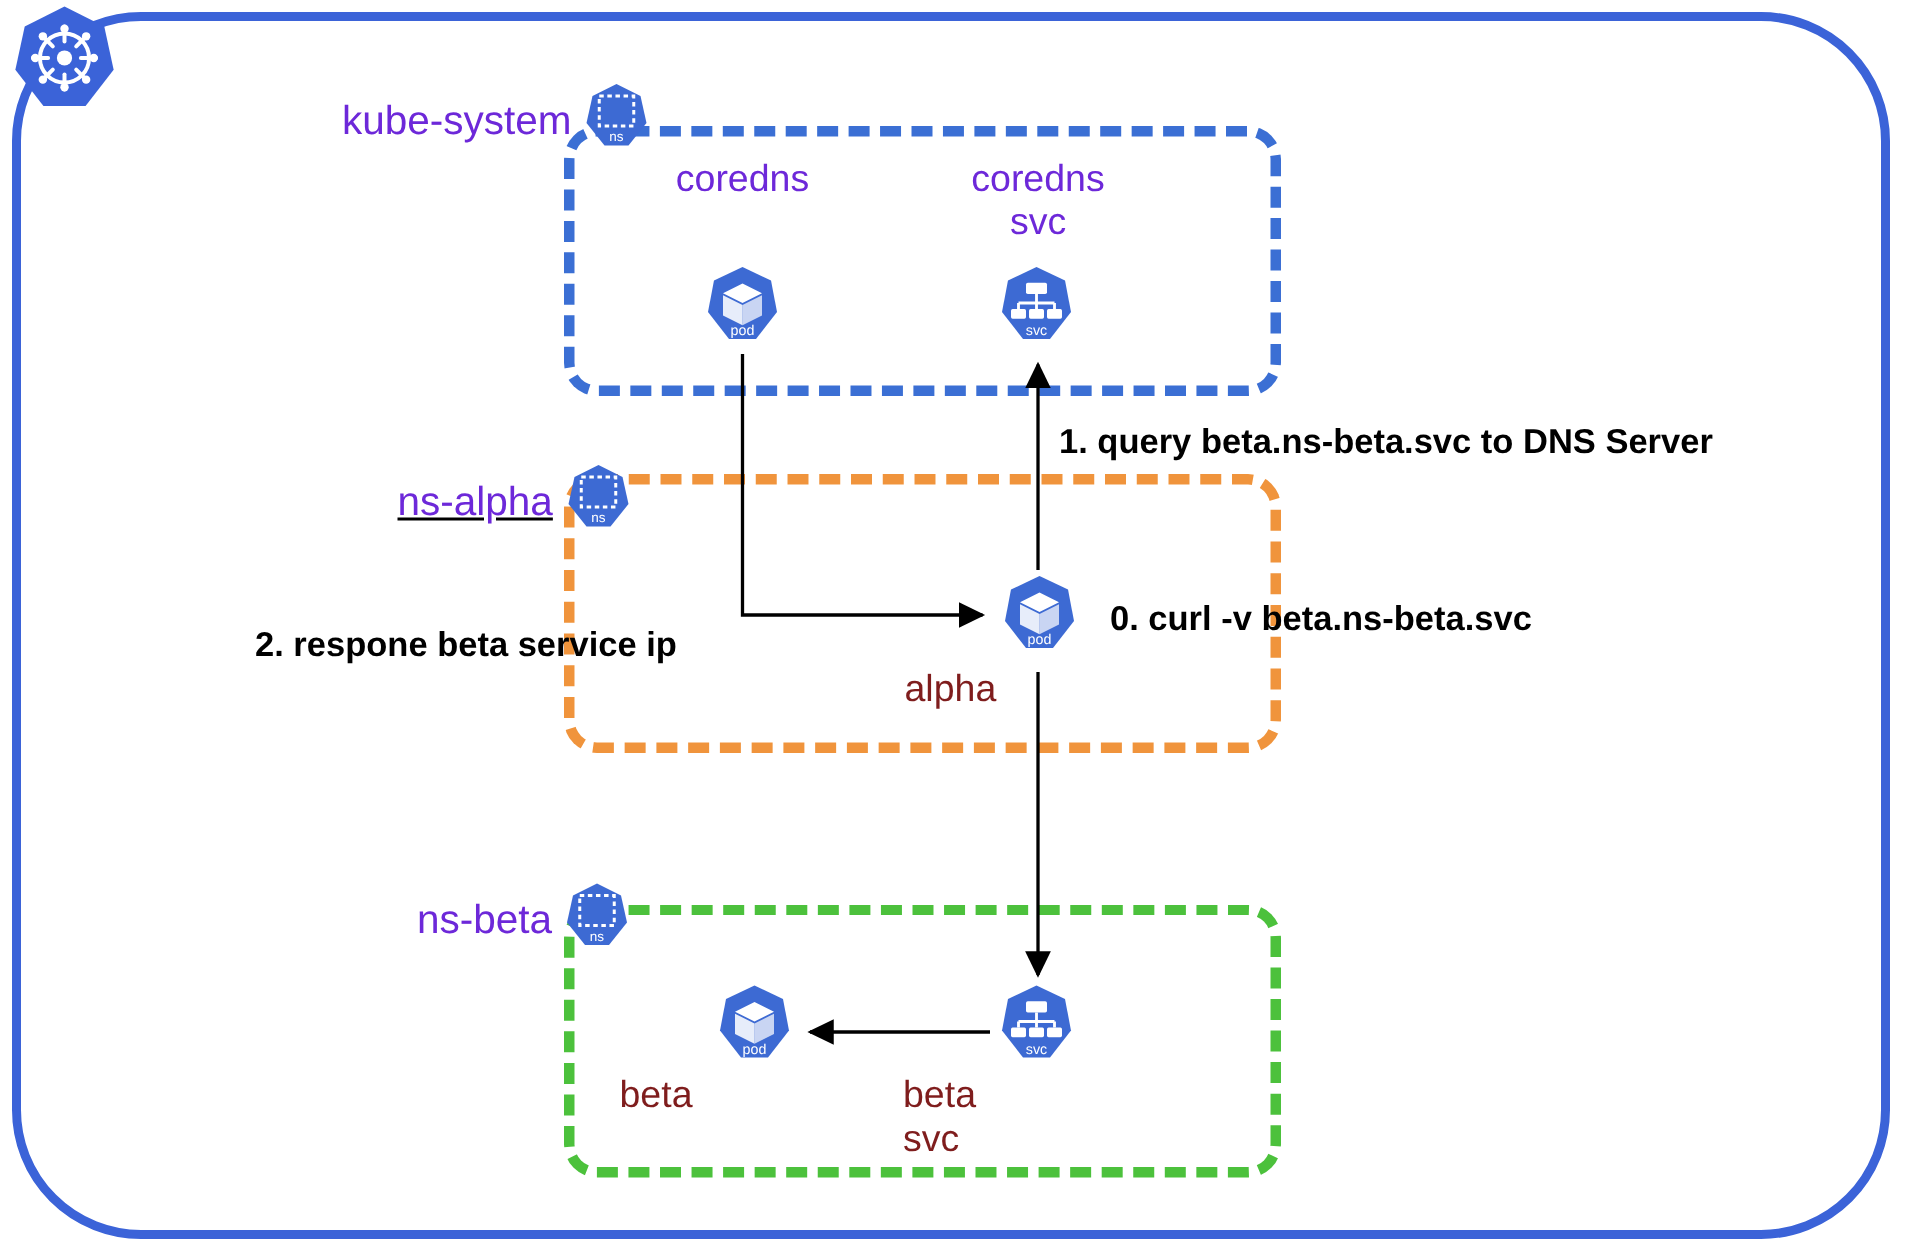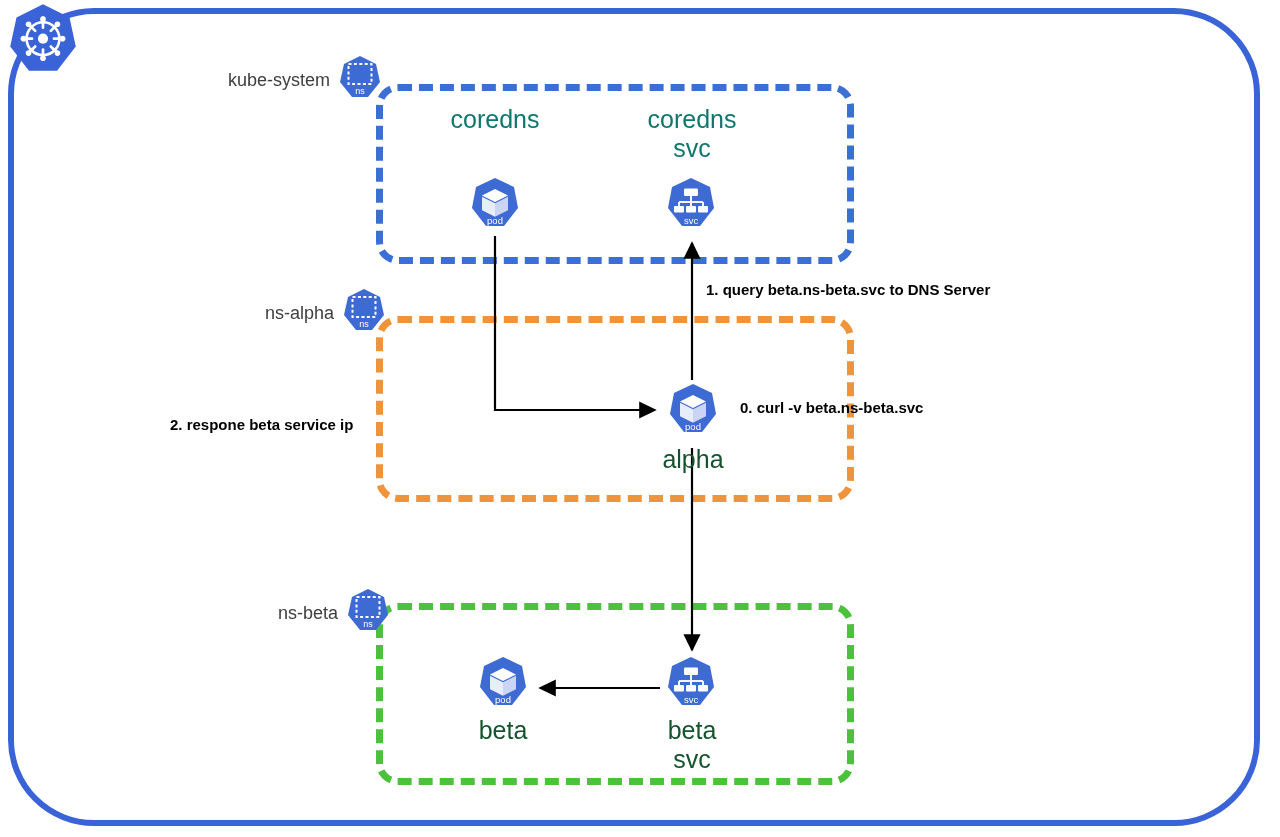--- a/index.html
+++ b/index.html
@@ -61,29 +61,29 @@
   }
 
   
   .ns-header {
     position: absolute;
     display: flex;
     align-items: center;
     gap: 6px;
   }
   .ns-header .ns-label {
-    font-size: 18px;
-    color: #404040;
+    font-size: 27px;
+    color: #6d28d9;
     white-space: nowrap;
     line-height: 1;
   }
   .ns-icon-wrap { width: 48px; height: 52px; position: relative; }
 
   .ns-header.h-kube { left: 228px; top: 54px; }
-  .ns-header.h-alpha { left: 265px; top: 287px; }
+  .ns-header.h-alpha { left: 265px; top: 308px; text-decoration: underline; }
   .ns-header.h-beta { left: 278px; top: 587px; align-items: center; }
 
   
   .node {
     position: absolute;
     display: flex;
     flex-direction: column;
     align-items: center;
   }
   .node .icon-wrap { width: 58px; height: 58px; }
@@ -91,44 +91,43 @@
   .node.coredns-pod   { left: 466px; top: 177px; }
   .node.coredns-svc   { left: 662px; top: 177px; }
   .node.alpha-pod     { left: 664px; top: 383px; }
   .node.beta-pod      { left: 474px; top: 656px; }
   .node.beta-svc      { left: 662px; top: 656px; }
 
   
   .caption-above {
     position: absolute;
     font-size: 25px;
-    color: #0f766e;
+    color: #6d28d9;
     line-height: 1.16;
     text-align: center;
     white-space: pre-line;
   }
   .caption-above.coredns-pod-cap { left: 405px; top: 105px; width: 180px; }
   .caption-above.coredns-svc-cap { left: 602px; top: 105px; width: 180px; }
 
   .caption-below {
     position: absolute;
     font-size: 25px;
-    color: #14532d;
+    color: #7f1d1d;
     line-height: 1.16;
-    text-align: center;
     white-space: pre-line;
   }
   .caption-below.alpha-cap { left: 603px; top: 445px; width: 180px; }
   .caption-below.beta-pod-cap { left: 413px; top: 716px; width: 180px; }
   .caption-below.beta-svc-cap { left: 602px; top: 716px; width: 180px; }
 
   
   .step-label {
     position: absolute;
-    font-size: 15px;
+    font-size: 23px;
     font-weight: bold;
     color: #000000;
     white-space: nowrap;
     background: rgba(255,255,255,0.0);
   }
   .step-label.s1 { left: 706px; top: 281px; }
   .step-label.s2 { left: 170px; top: 416px; }
   .step-label.s3 { left: 417px; top: 533px; }
   .step-label.s0 { left: 740px; top: 399px; }
 

